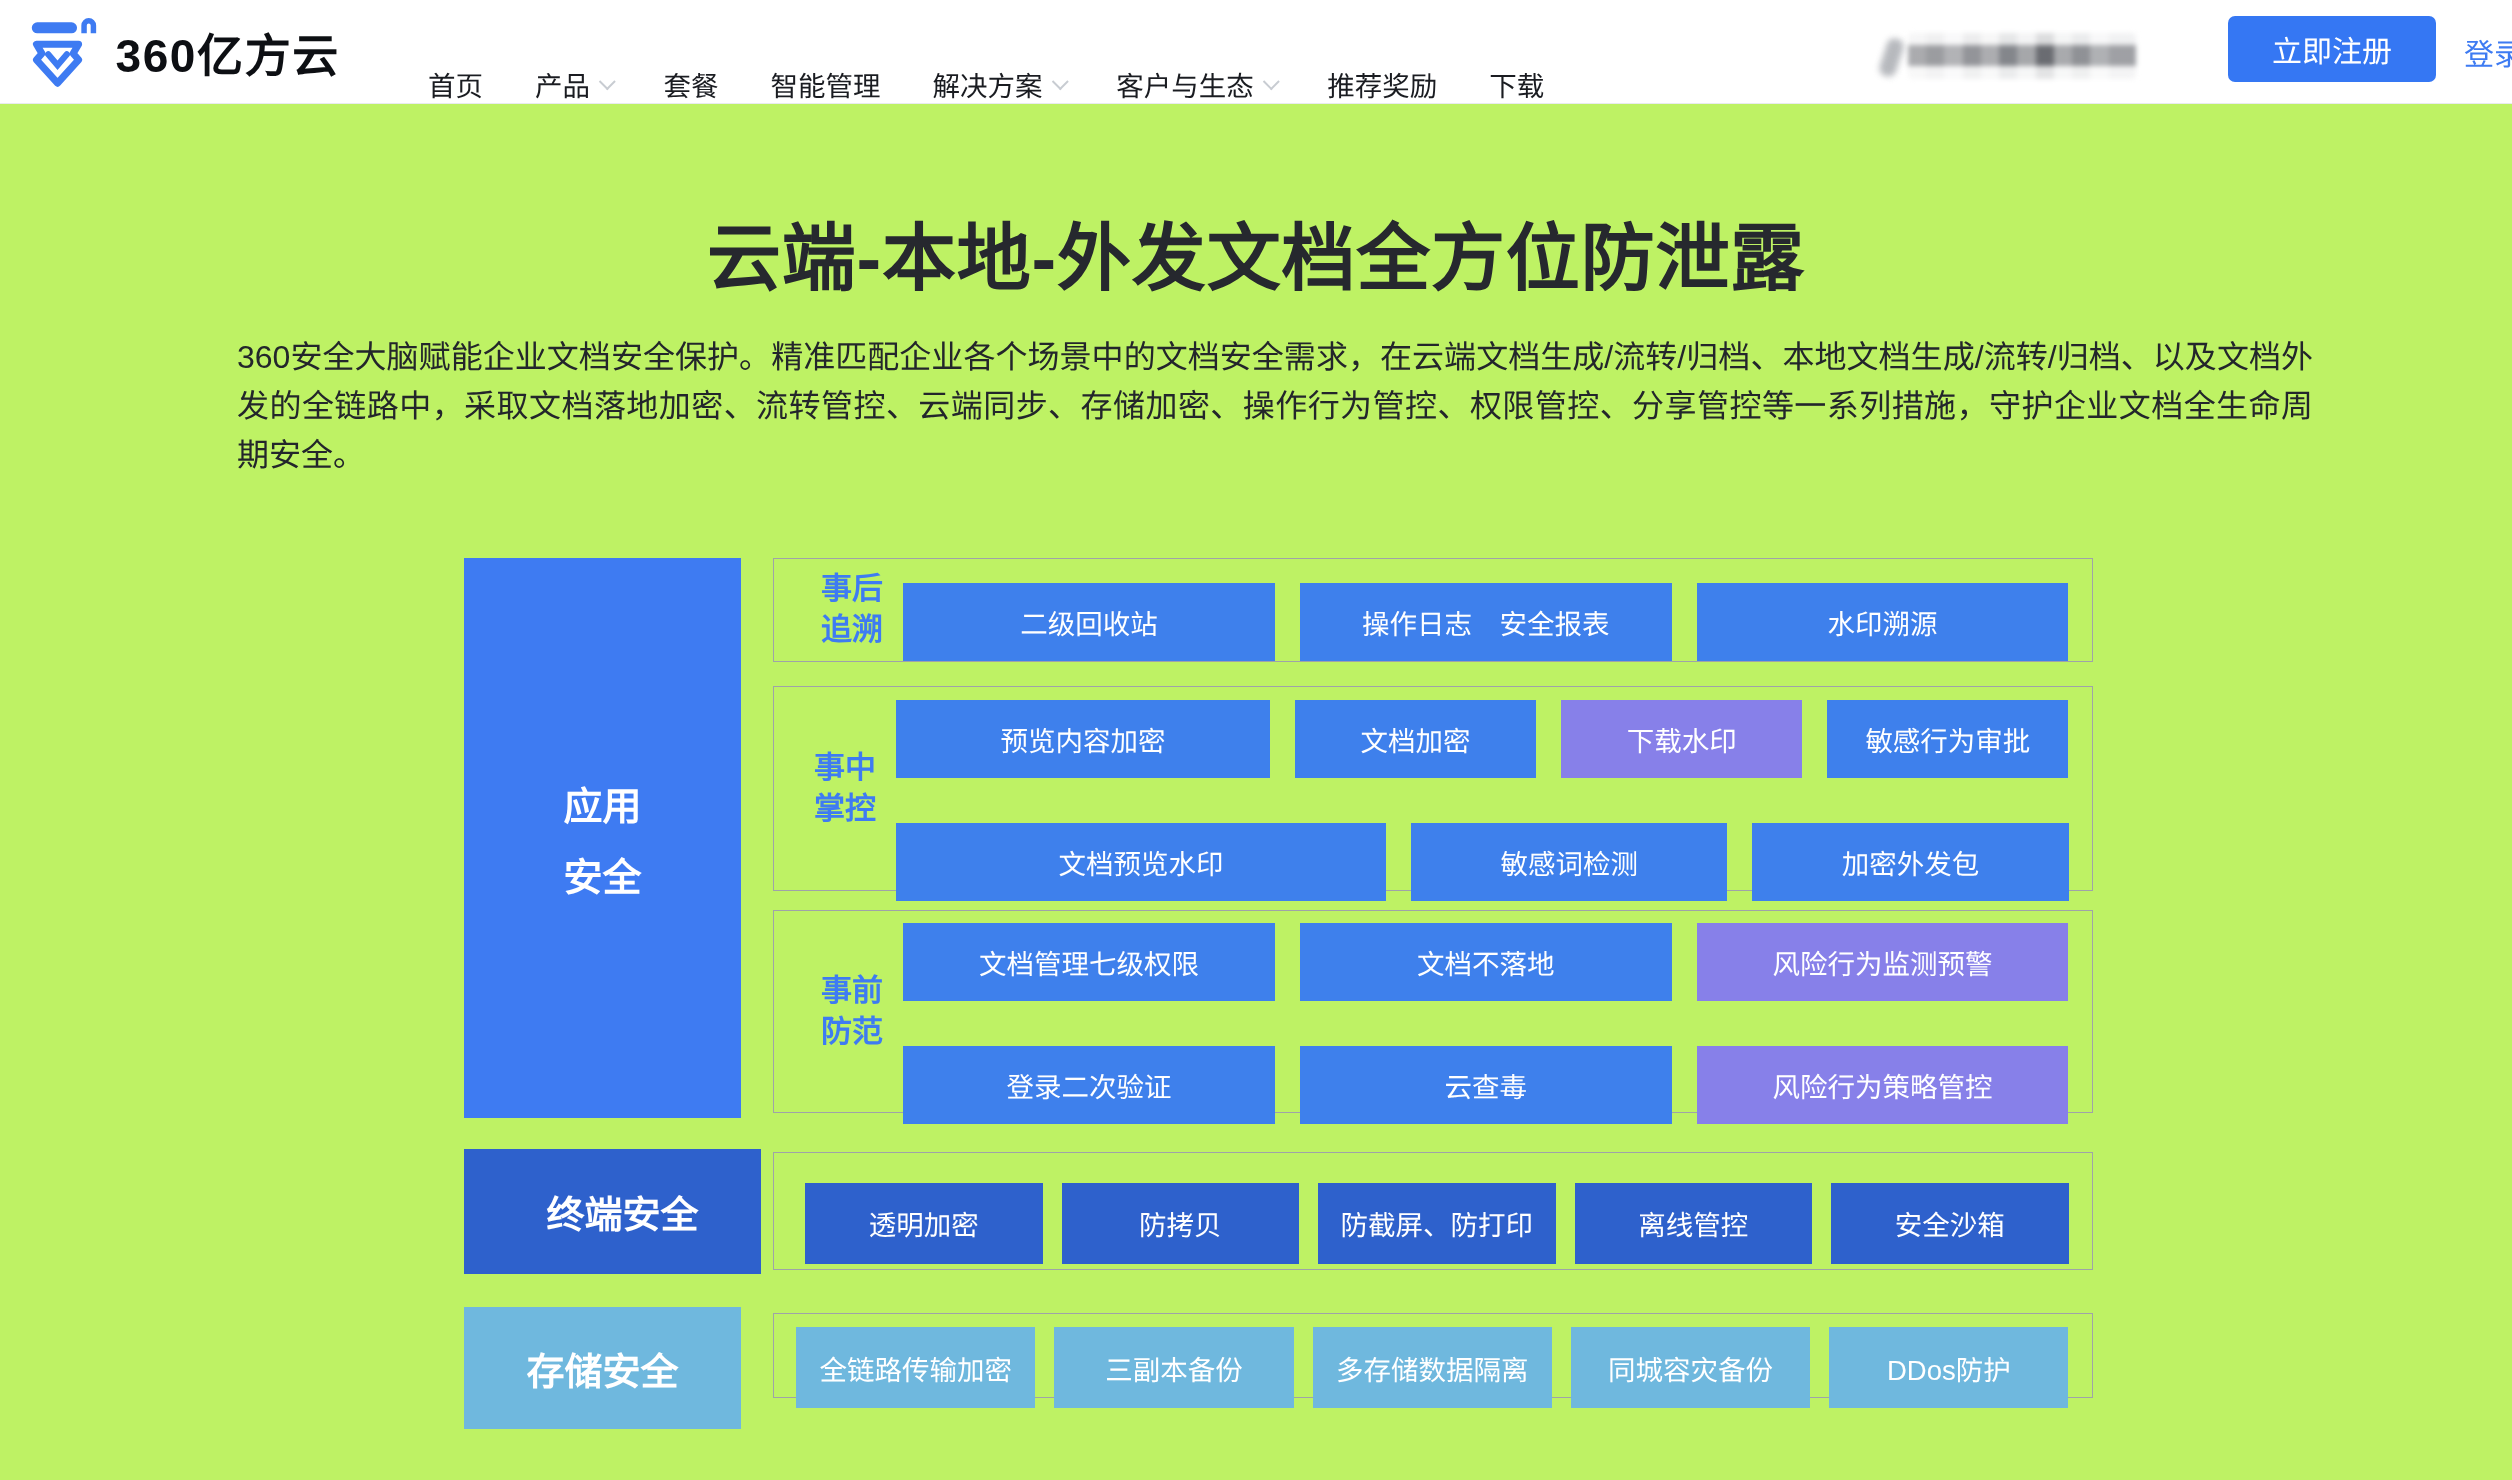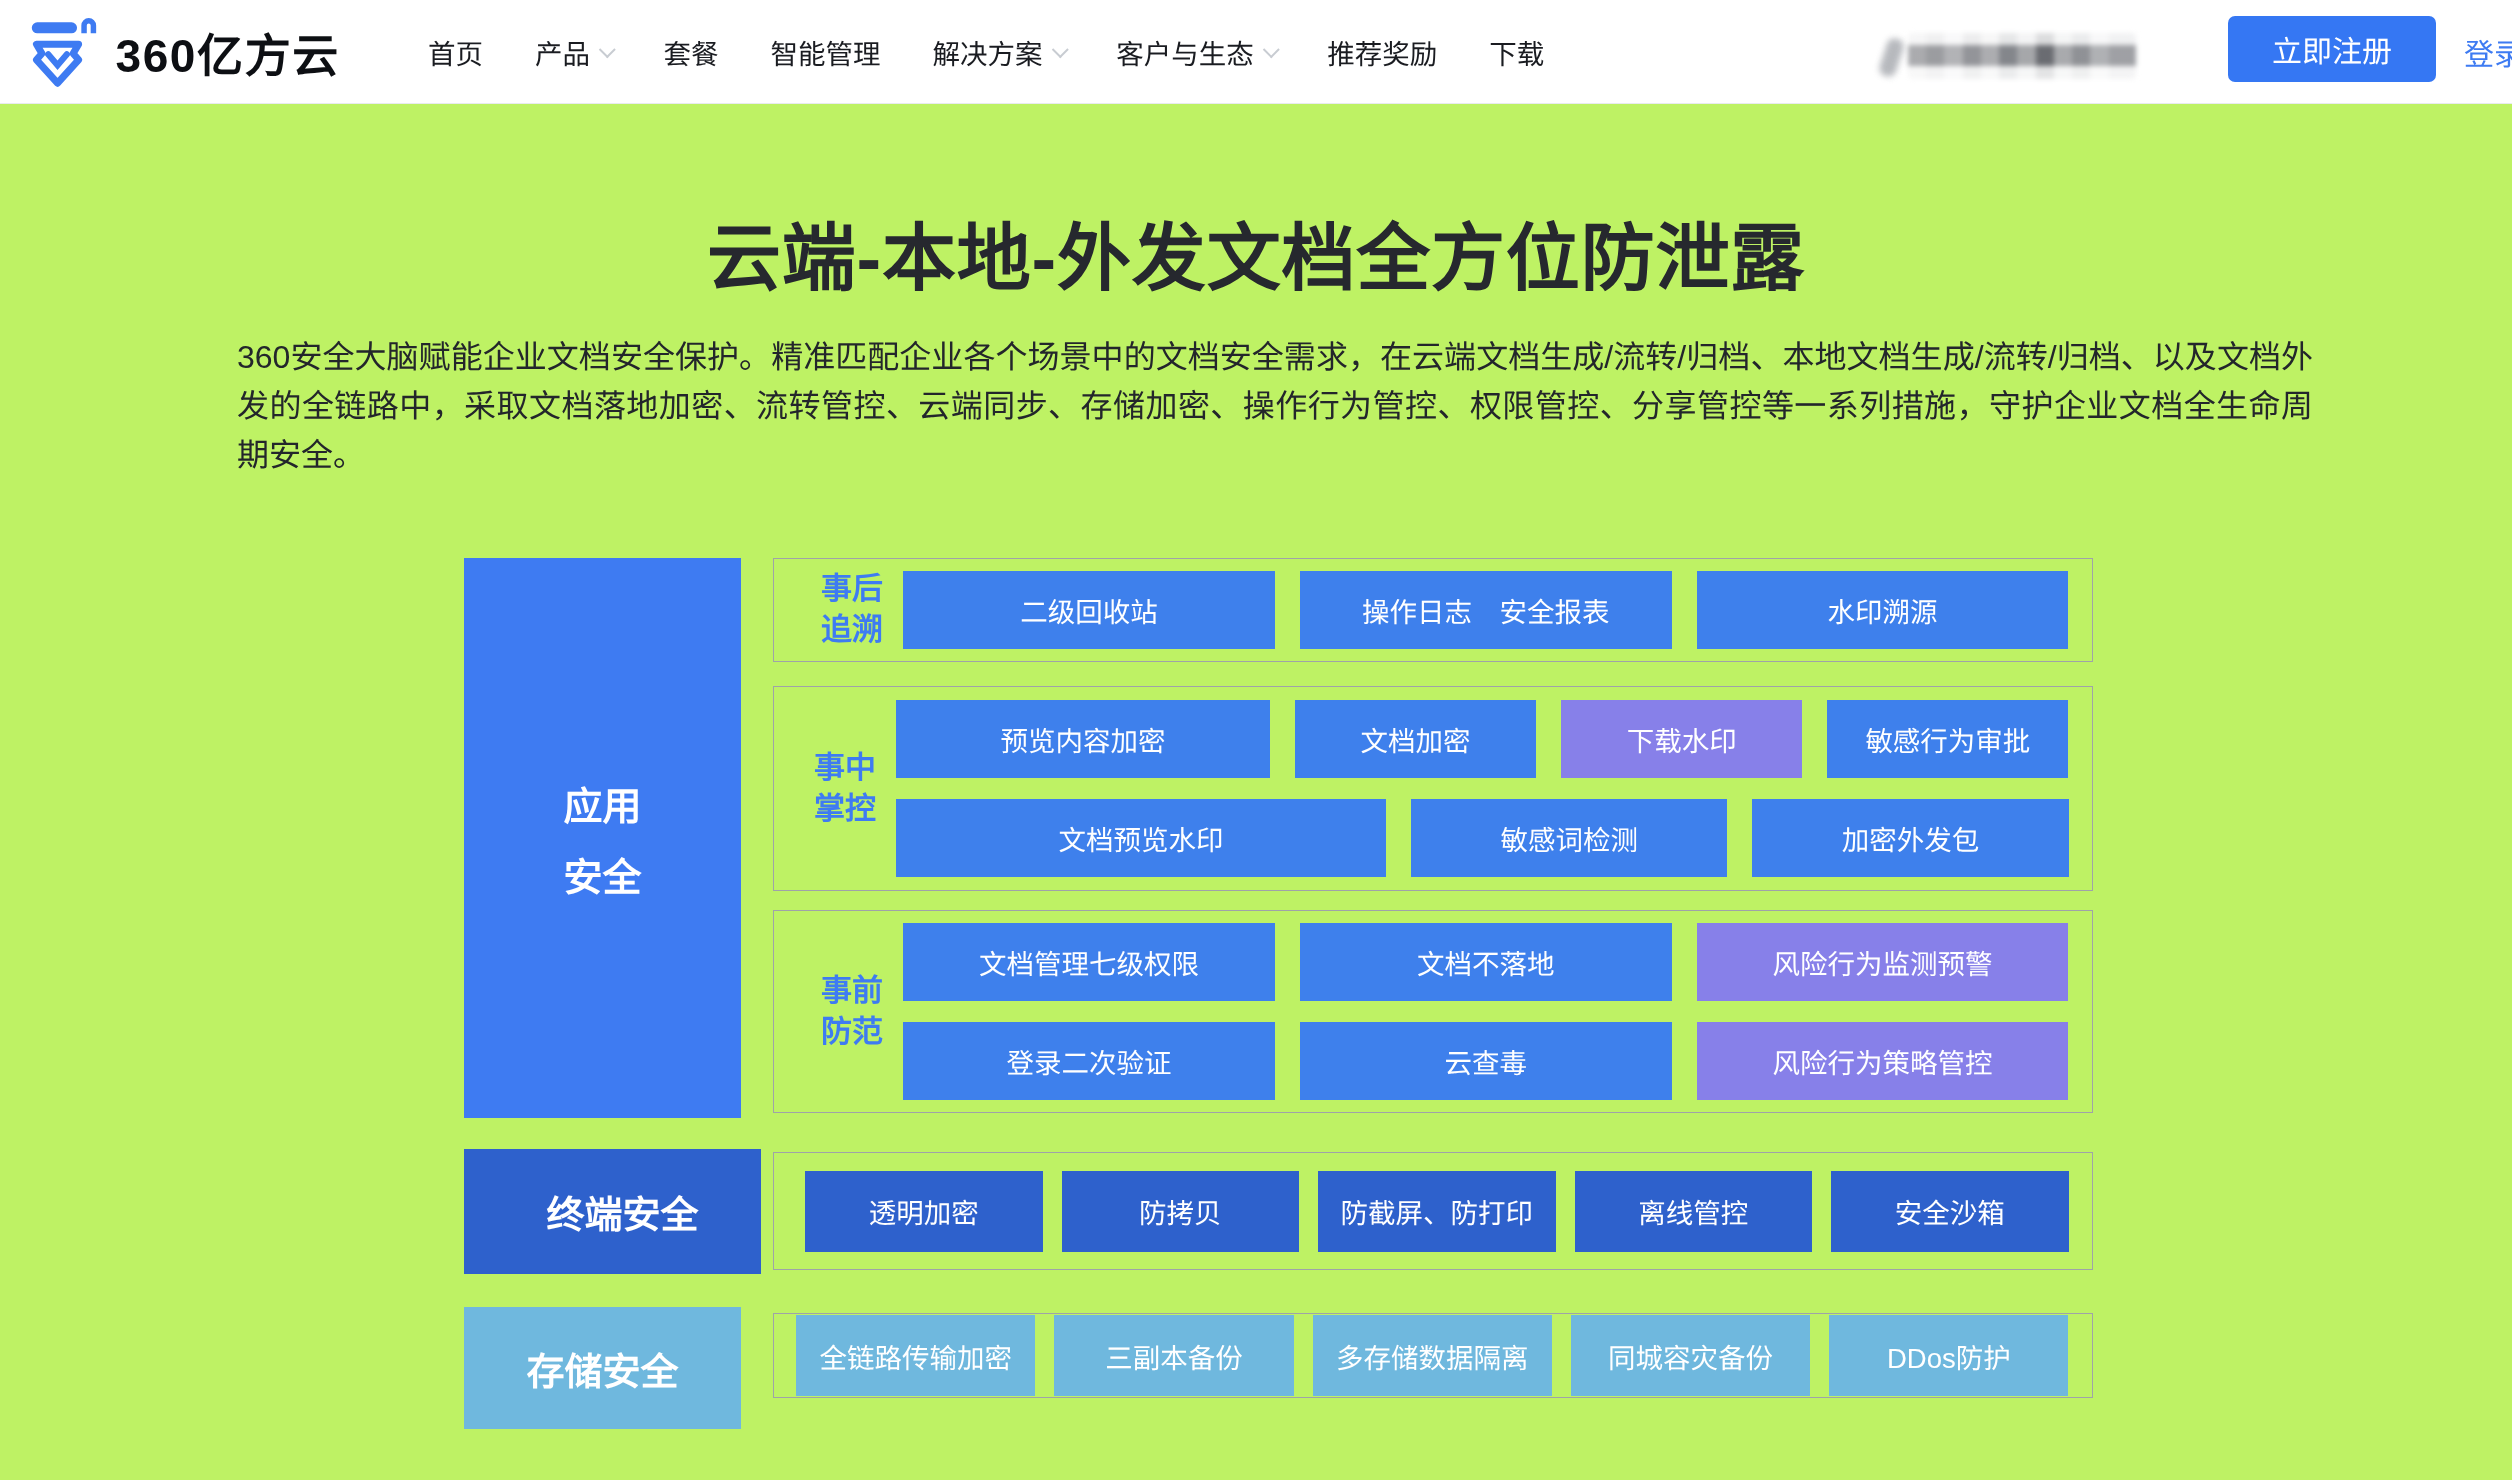--- a/index.html
+++ b/index.html
@@ -11,21 +11,21 @@
   .page{position:relative;width:2512px;height:1481px;overflow:hidden;background:#bef264;}
 
   
   .header{
     position:absolute;top:0;left:0;width:100%;height:104px;background:#fff;
     border-bottom:1.6px solid #E9EBEE;box-sizing:border-box;
   }
   .logo{position:absolute;left:23.5px;top:0;height:104px;display:flex;align-items:center;gap:14px;}
   .logo-icon{width:78px;height:78px;flex:0 0 auto;}
   .logo-text{font-size:46px;font-weight:900;color:#0d0f13;letter-spacing:1.6px;}
-  .main-nav{position:absolute;left:428px;top:0;height:104px;display:flex;align-items:center;gap:52px;}
+  .main-nav{position:absolute;left:428px;top:0;height:104px;display:flex;align-items:flex-end;gap:52px;}
   .nav-item{display:flex;align-items:center;gap:7.8px;font-size:27.5px;color:#1A1C21;font-weight:500;cursor:pointer;white-space:nowrap;}
   .chev{display:inline-block;width:10.2px;height:10.2px;border:solid #C8CCD2;border-width:0 2.4px 2.4px 0;transform:rotate(45deg) translateY(-3.1px);margin-left:1.6px;}
   .phone-blur{
     position:absolute;left:1908px;top:33px;width:228px;height:46px;border-radius:4.7px;
     background:
       linear-gradient(180deg, rgba(255,255,255,.75) 0 26%, rgba(90,92,97,.38) 26% 72%, rgba(255,255,255,.8) 72% 100%),
       linear-gradient(90deg,#dcdcde 0 8%,#c3c4c7 8% 16%,#e8e8ea 16% 24%,#b6b7bb 24% 32%,#dfdfe1 32% 40%,#9da0a5 40% 48%,#d4d5d7 48% 56%,#74767c 56% 64%,#d9dadc 64% 72%,#b0b2b6 72% 80%,#e4e5e7 80% 88%,#c9cace 88% 100%);
     filter:blur(2.4px);
   }
   .phone-blob{
@@ -71,21 +71,21 @@
   .g5{top:755px;height:85px;padding-left:22px;}
   .group-label{
     width:102px;flex:0 0 auto;color:#3E7BF2;font-size:31px;font-weight:700;
     line-height:1.32;text-align:center;
   }
   .rows{flex:1;display:flex;flex-direction:column;justify-content:center;gap:20.4px;}
   .row{display:flex;gap:25px;}
   .g4 .row,.g5 .row{gap:19px;}
   .tile{
     flex:1 1 0;height:78px;display:flex;align-items:center;justify-content:center;
-    color:#fff;font-size:27.5px;white-space:nowrap;
+    color:#fff;font-size:27.5px;white-space:nowrap;margin-top:24px;
   }
   .g4 .tile,.g5 .tile{height:81px;}
   .tile.wide{flex-grow:1.55;}
   .tile.blue{background:#3E80EC;}
   .tile.purple{background:#8780E9;}
   .tile.dark{background:#2E61CC;}
   .tile.light{background:#6FB8DE;}
 </style>
 </head>
 <body>

